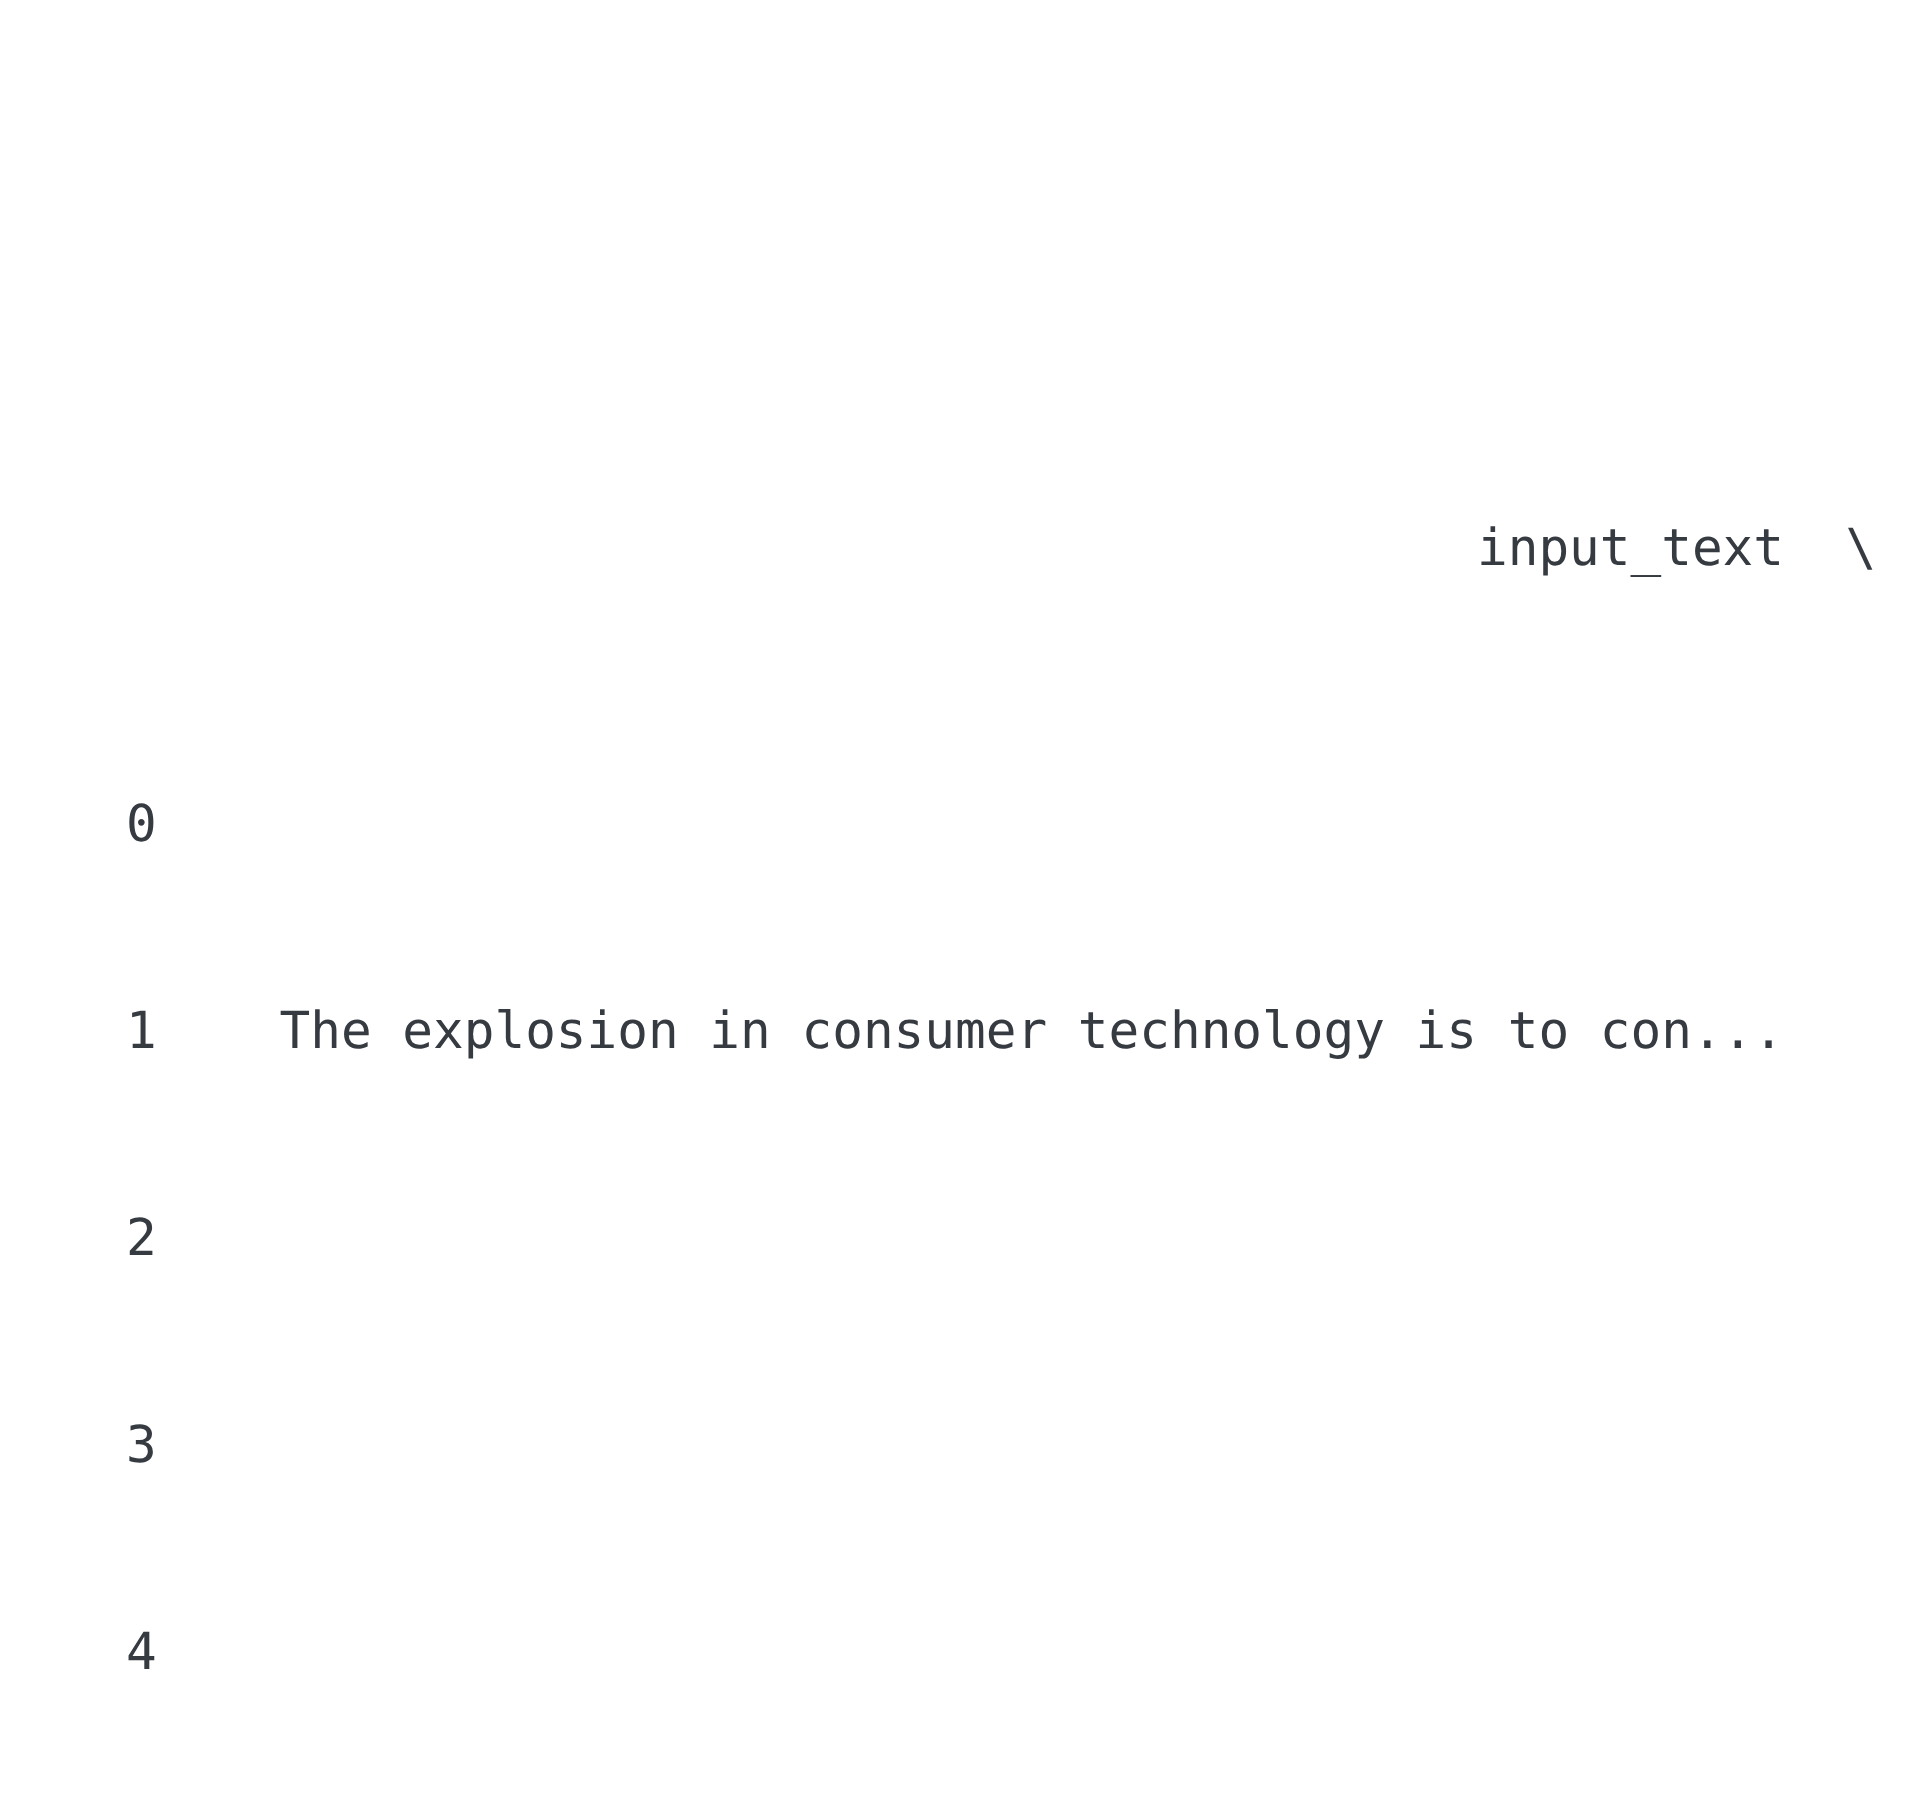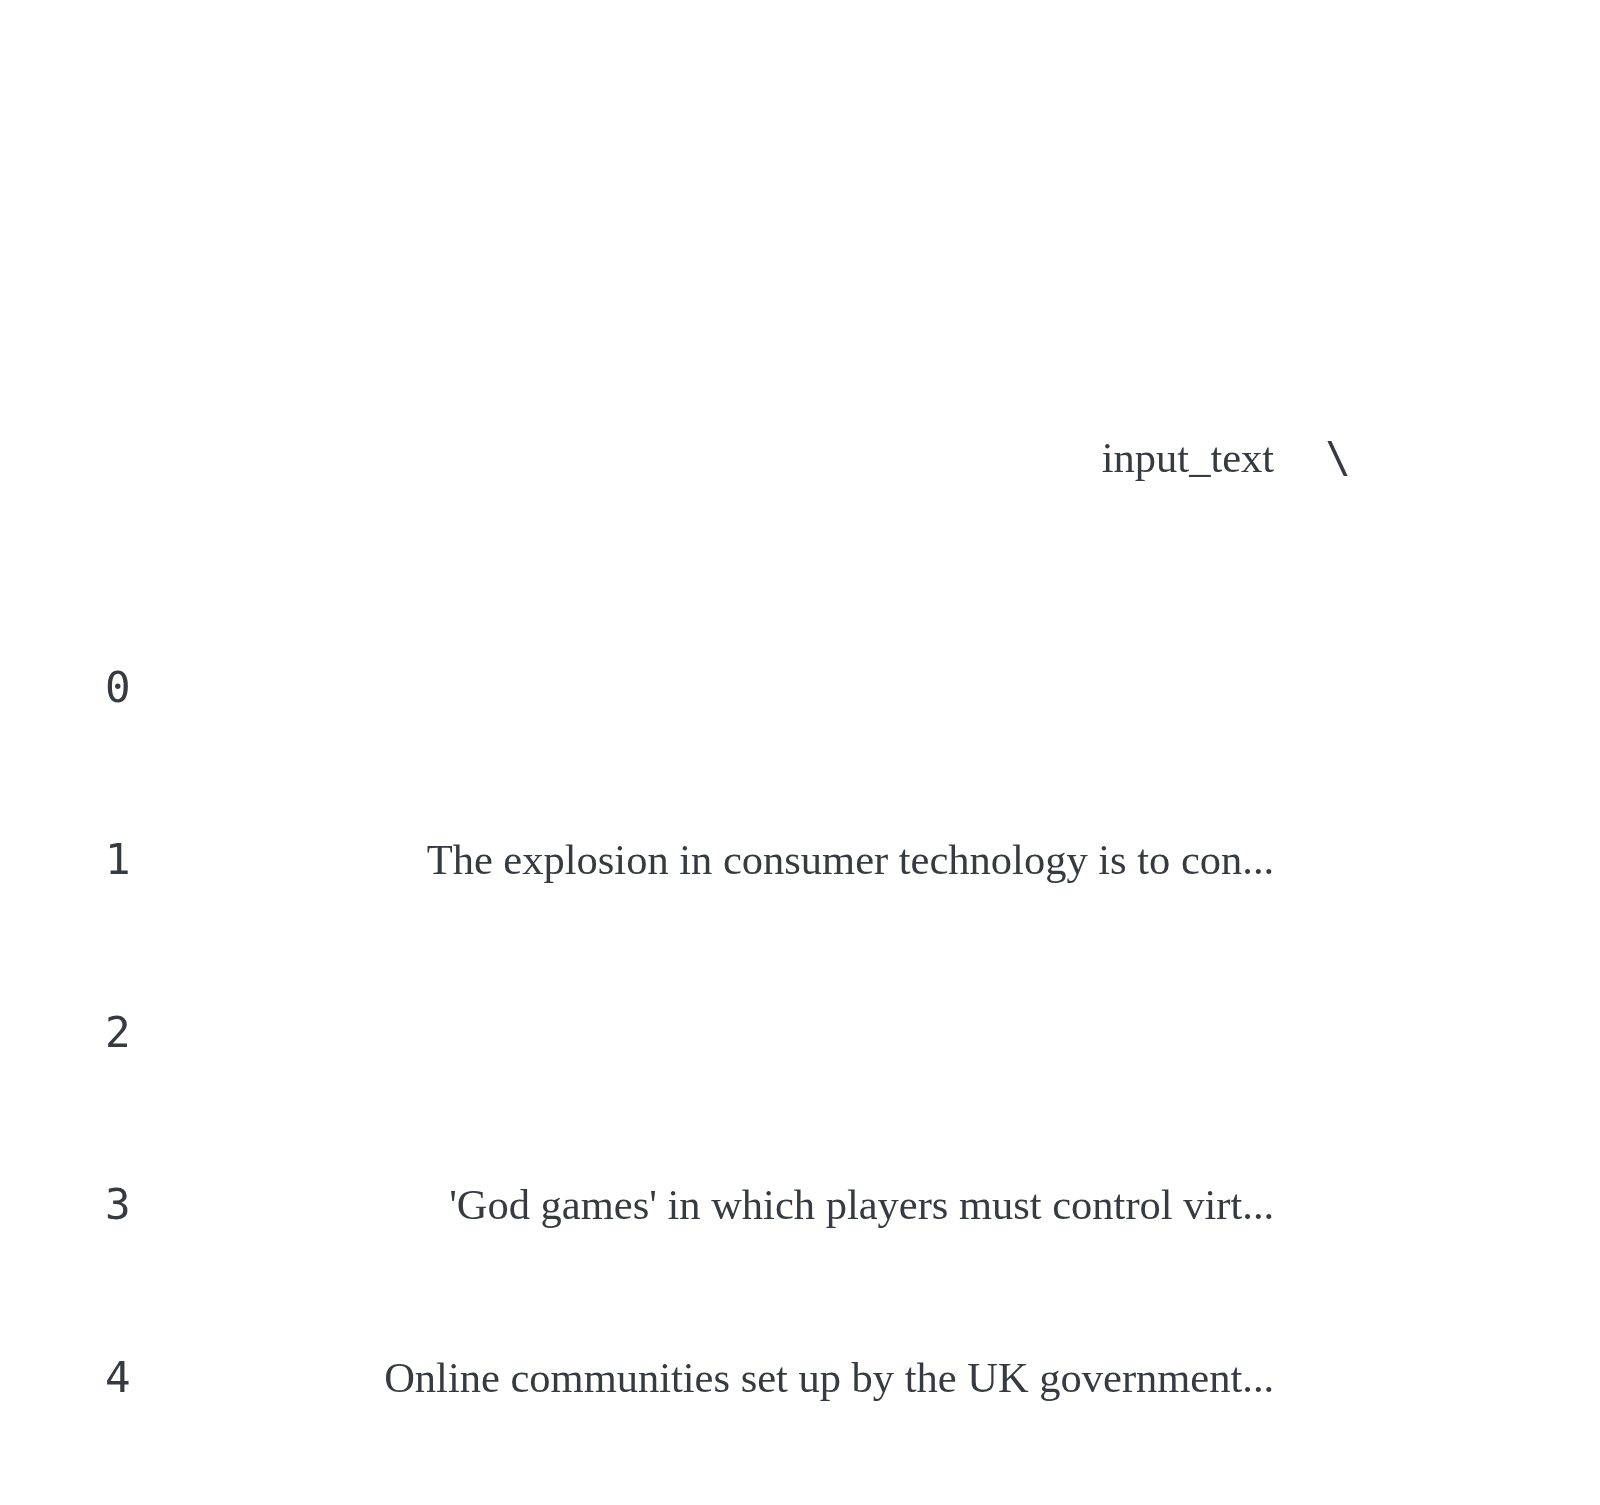--- a/index.html
+++ b/index.html
@@ -27,21 +27,20 @@
     align-items: baseline;
   }
   .idx {
     display: inline-block;
     width: 5ch;
     text-align: left;
   }
   .txt {
     display: inline-block;
     text-align: right;
-    font-family: Liberation Serif, serif;
   }
   .block-input .txt  { width: 49ch; }
   .cont {
     display: inline-block;
     margin-left: 2ch;
   }
 </style>
 </head>
 <body>
 
@@ -61,25 +60,23 @@
     </div>
     <div class="row">
       <span class="idx">1</span>
       <span class="txt">The explosion in consumer technology is to con...</span>
     </div>
     <div class="row">
       <span class="idx">2</span>
     </div>
     <div class="row">
       <span class="idx">3</span>
-      <span class="txt">'God games' in which players must control virt...</span>
     </div>
     <div class="row">
       <span class="idx">4</span>
-      <span class="txt">Online communities set up by the UK government...</span>
     </div>
     
     
     
     
     
     
   </div>
 
   

